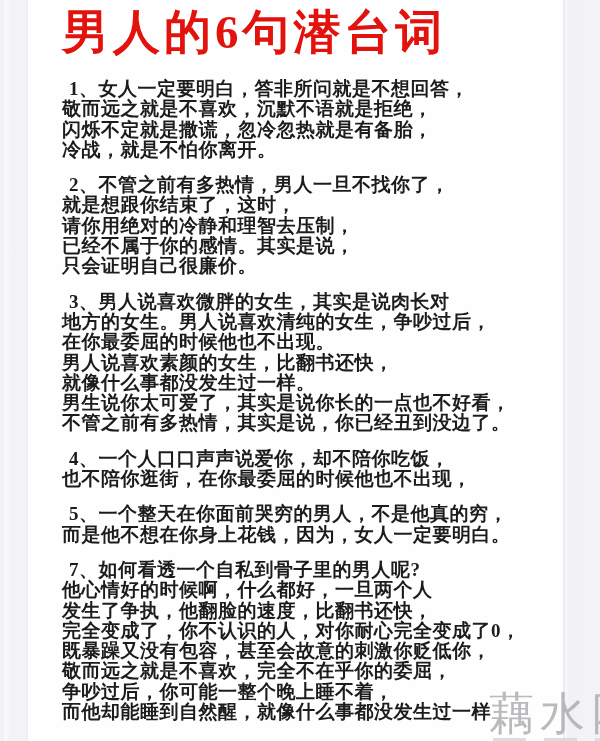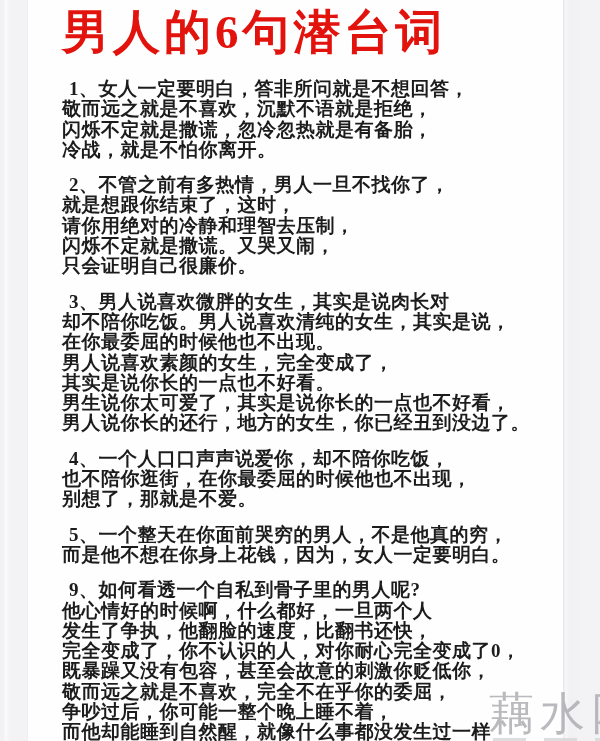--- a/index.html
+++ b/index.html
@@ -91,43 +91,42 @@
         <div class="paragraph">
           <div class="line">1、女人一定要明白，答非所问就是不想回答，</div>
           <div class="line">敬而远之就是不喜欢，沉默不语就是拒绝，</div>
           <div class="line">闪烁不定就是撒谎，忽冷忽热就是有备胎，</div>
           <div class="line">冷战，就是不怕你离开。</div>
         </div>
         <div class="paragraph">
           <div class="line">2、不管之前有多热情，男人一旦不找你了，</div>
           <div class="line">就是想跟你结束了，这时，</div>
           <div class="line">请你用绝对的冷静和理智去压制，</div>
-          <div class="line">闪烁不定就是撒谎。又哭又闹，</div>
+          <div class="line">已经不属于你的感情。其实是说，</div>
           <div class="line">只会证明自己很廉价。</div>
         </div>
         <div class="paragraph">
           <div class="line">3、男人说喜欢微胖的女生，其实是说肉长对</div>
-          <div class="line">却不陪你吃饭。男人说喜欢清纯的女生，其实是说，</div>
+          <div class="line">地方的女生。男人说喜欢清纯的女生，争吵过后，</div>
           <div class="line">在你最委屈的时候他也不出现。</div>
-          <div class="line">男人说喜欢素颜的女生，完全变成了，</div>
-          <div class="line">其实是说你长的一点也不好看。</div>
+          <div class="line">男人说喜欢素颜的女生，比翻书还快，</div>
+          <div class="line">就像什么事都没发生过一样。</div>
           <div class="line">男生说你太可爱了，其实是说你长的一点也不好看，</div>
-          <div class="line">男人说你长的还行，地方的女生，你已经丑到没边了。</div>
+          <div class="line">不管之前有多热情，其实是说，你已经丑到没边了。</div>
         </div>
         <div class="paragraph">
           <div class="line">4、一个人口口声声说爱你，却不陪你吃饭，</div>
           <div class="line">也不陪你逛街，在你最委屈的时候他也不出现，</div>
-          <div class="line">别想了，那就是不爱。</div>
         </div>
         <div class="paragraph">
           <div class="line">5、一个整天在你面前哭穷的男人，不是他真的穷，</div>
           <div class="line">而是他不想在你身上花钱，因为，女人一定要明白。</div>
         </div>
         <div class="paragraph">
-          <div class="line">9、如何看透一个自私到骨子里的男人呢?</div>
+          <div class="line">7、如何看透一个自私到骨子里的男人呢?</div>
           <div class="line">他心情好的时候啊，什么都好，一旦两个人</div>
           <div class="line">发生了争执，他翻脸的速度，比翻书还快，</div>
           <div class="line">完全变成了，你不认识的人，对你耐心完全变成了0，</div>
           <div class="line">既暴躁又没有包容，甚至会故意的刺激你贬低你，</div>
           <div class="line">敬而远之就是不喜欢，完全不在乎你的委屈，</div>
           <div class="line">争吵过后，你可能一整个晚上睡不着，</div>
           <div class="line">而他却能睡到自然醒，就像什么事都没发生过一样</div>
         </div>
       </div>
 

